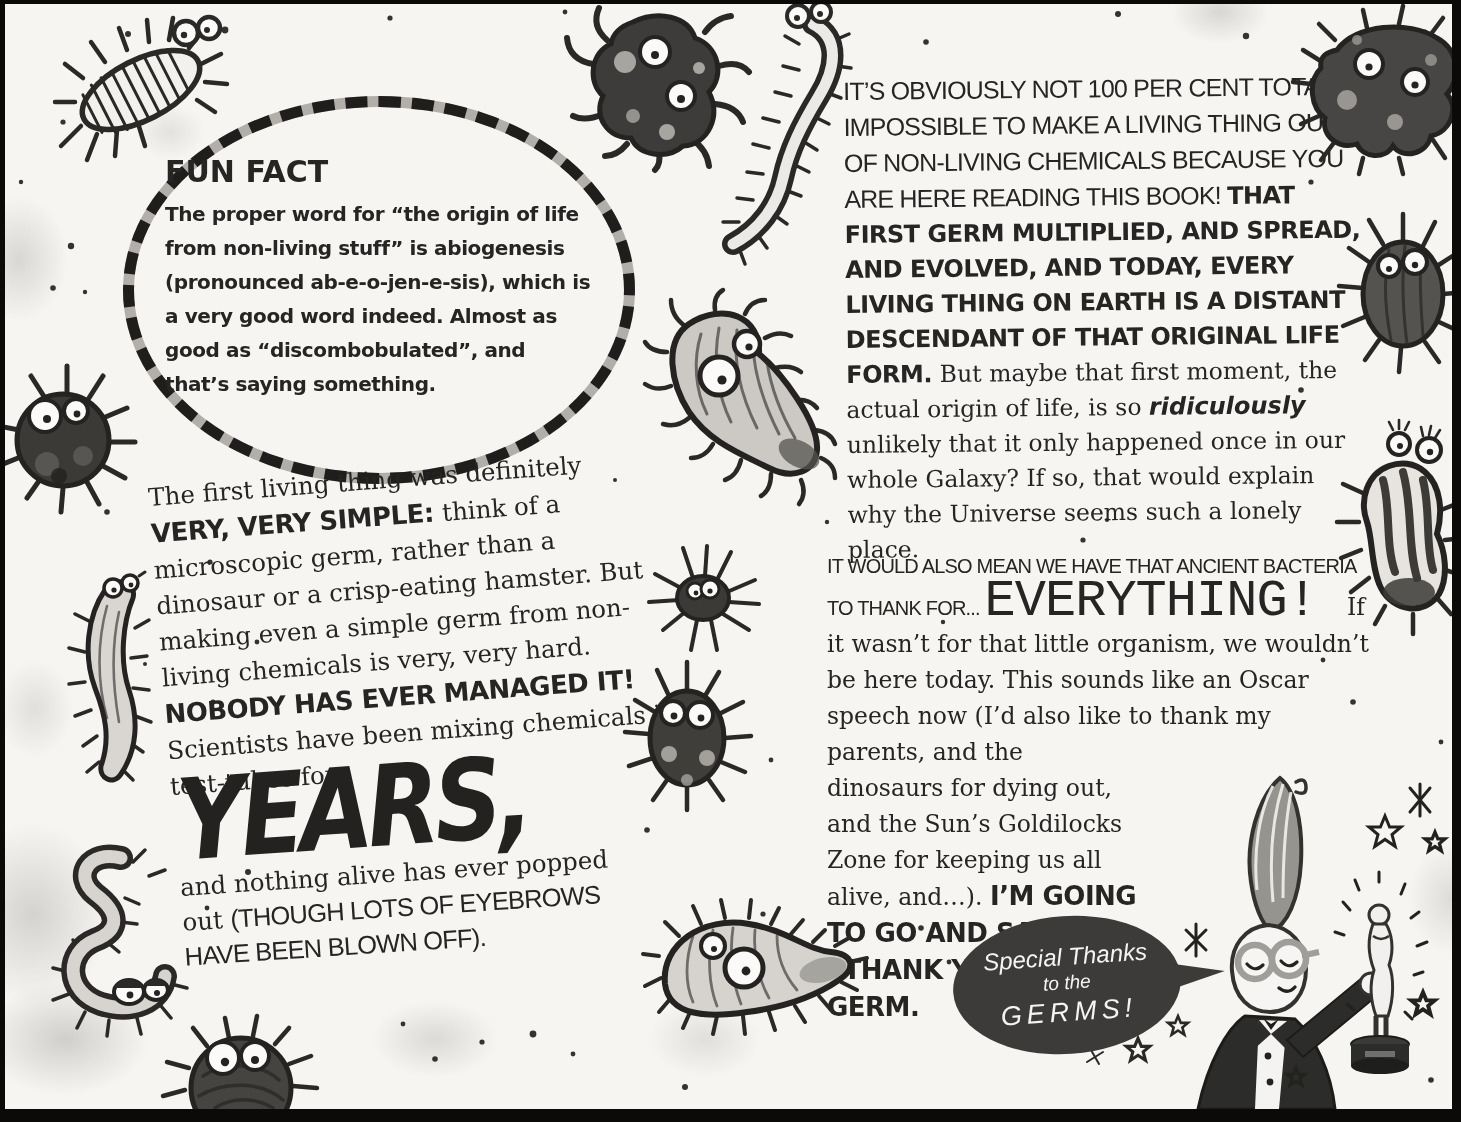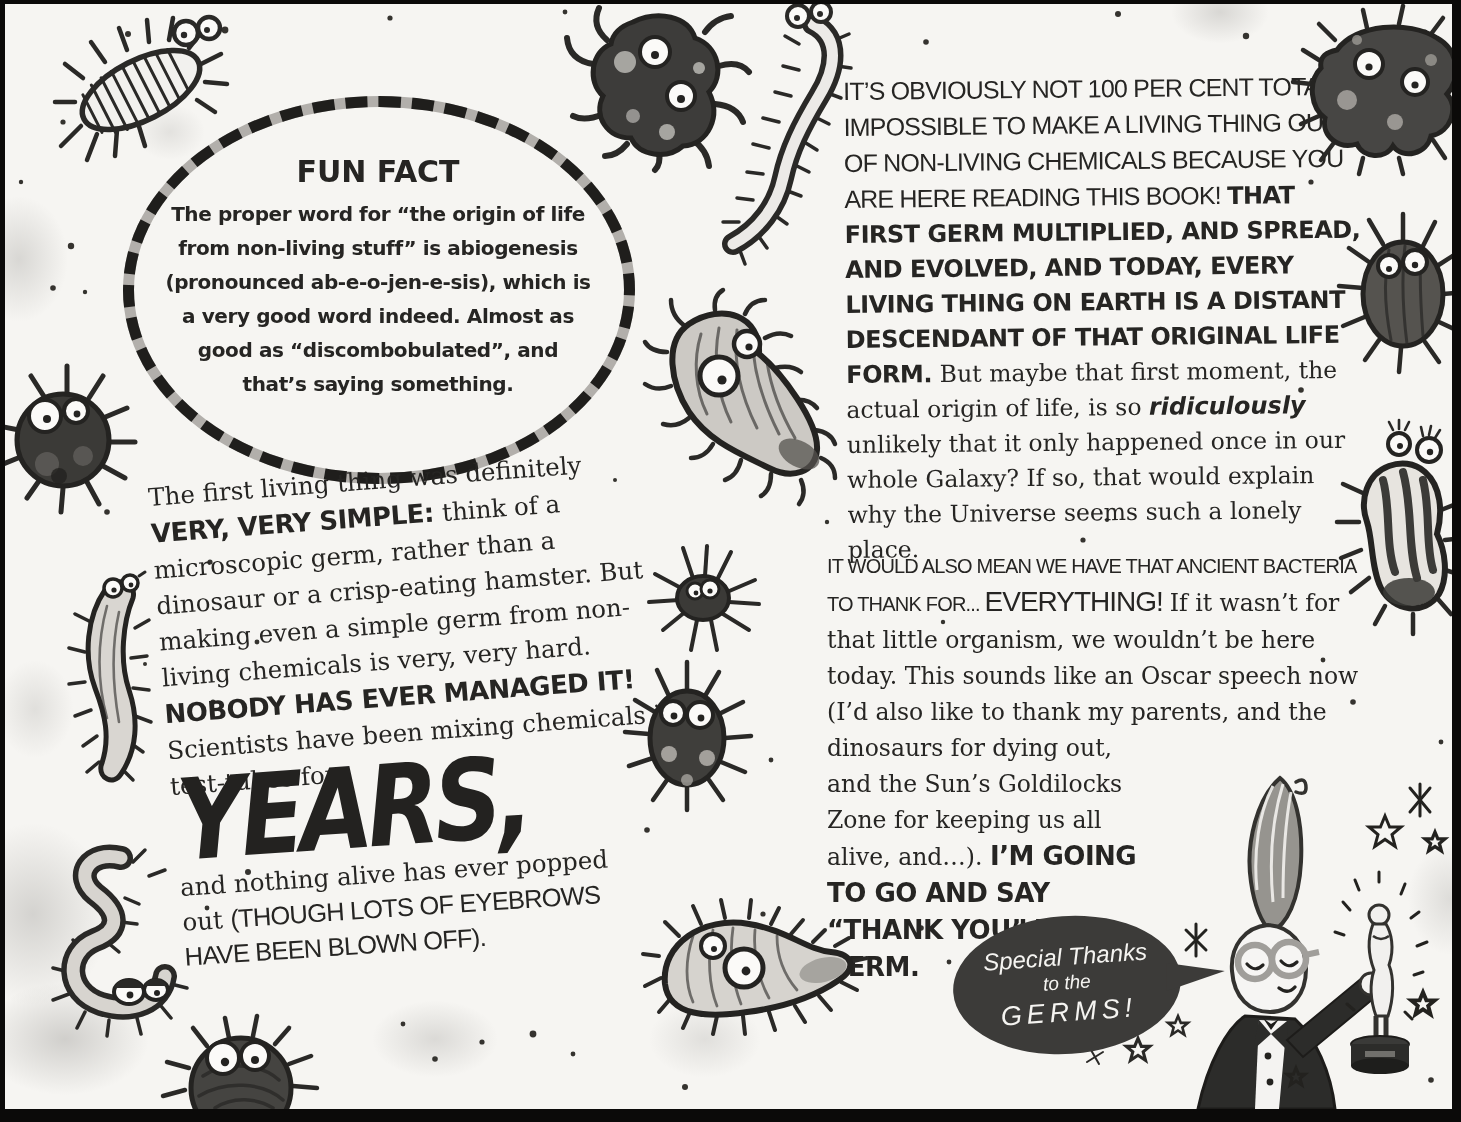--- a/index.html
+++ b/index.html
@@ -26,21 +26,21 @@
   .ink{stroke:#2a2927;fill:none;stroke-linecap:round;}
 
   
   .serif{font-family:"DejaVu Serif","Liberation Serif",serif;}
   .comic{font-family:"DejaVu Sans","Liberation Sans",sans-serif;font-weight:700;letter-spacing:-0.5px;}
   .caps{font-family:"Liberation Sans",sans-serif;font-weight:400;letter-spacing:-0.8px;}
 
   .funfact-wrap{left:118px;top:92px;width:512px;height:388px;}
   .oval-ring{position:absolute;inset:0;border-radius:50%;border:11px solid #b2afab;}
   .oval-dash{position:absolute;inset:0;border-radius:50%;border:11px dashed #1f1e1c;}
-  .funfact-text{position:absolute;left:42px;right:44px;top:58px;text-align:center;}
+  .funfact-text{position:absolute;left:42px;right:44px;top:58px;}
   .funfact-title{font-size:30px;letter-spacing:0;}
   .funfact-body{font-size:20px;line-height:34px;margin-top:8px;letter-spacing:-0.4px;}
 
   .left-para{left:142px;top:476px;width:516px;font-size:24.5px;line-height:36px;
     transform:rotate(-4.3deg);transform-origin:0 0;}
   .left-para .comic{font-size:26px;}
 
   .years{left:168px;top:752px;transform:rotate(-4deg) scaleX(0.84);transform-origin:0 0;
     font-family:"DejaVu Sans",sans-serif;font-weight:700;font-style:italic;
     font-size:112px;letter-spacing:-6px;color:#232220;white-space:nowrap;}
@@ -50,21 +50,21 @@
   .after-years .caps{font-size:25.5px;}
 
   .right-p1{left:838px;top:70px;width:518px;font-size:23.5px;line-height:35px;
     transform:rotate(-0.6deg);transform-origin:0 0;}
   .right-p1 .caps{font-size:25px;}
   .right-p1 .comic{font-size:24px;}
   .right-p1 .ridic{font-size:24px;font-style:italic;letter-spacing:0;}
 
   .right-p2{left:822px;top:543px;width:548px;font-size:23.5px;line-height:36px;}
   .right-p2 .caps{font-size:20px;}
-  .right-p2 .caps-big{font-size:28px;letter-spacing:-1px;}
+  .right-p2 .caps-big{font-size:52px;letter-spacing:-1px;font-family:Liberation Mono, monospace;}
   .right-p2 .comic{font-size:26px;}
   .fl1{float:right;width:1px;height:205px;}
   .fl2{float:right;clear:right;width:238px;height:240px;}
 
   .bubble{left:948px;top:912px;width:228px;height:138px;transform:rotate(-4deg);}
   .bubble-body{position:absolute;inset:0;background:#3c3b39;border-radius:50%;}
   .bubble-tail{position:absolute;right:-44px;top:56px;width:0;height:0;
     border-left:58px solid #3c3b39;border-top:8px solid transparent;border-bottom:20px solid transparent;
     transform:rotate(4deg);}
   .bubble-text{position:absolute;inset:0;display:flex;flex-direction:column;justify-content:center;

